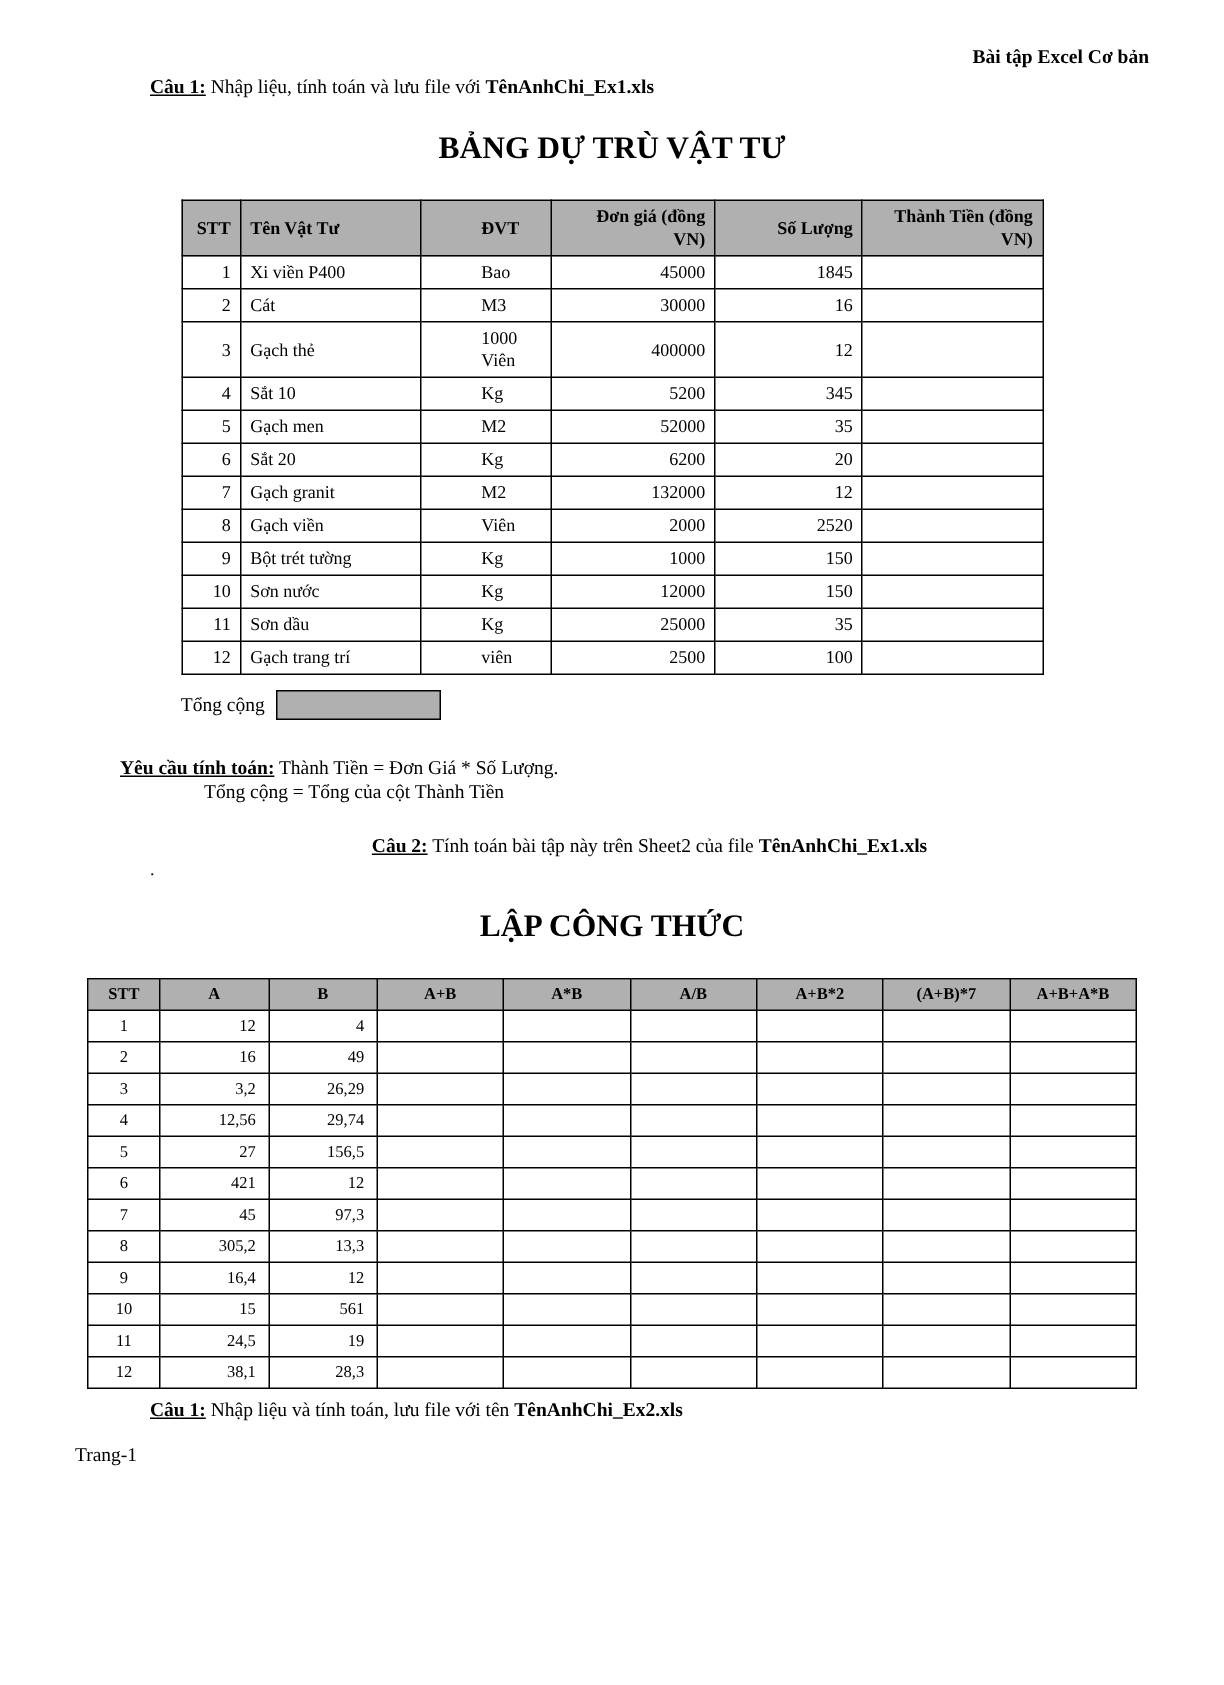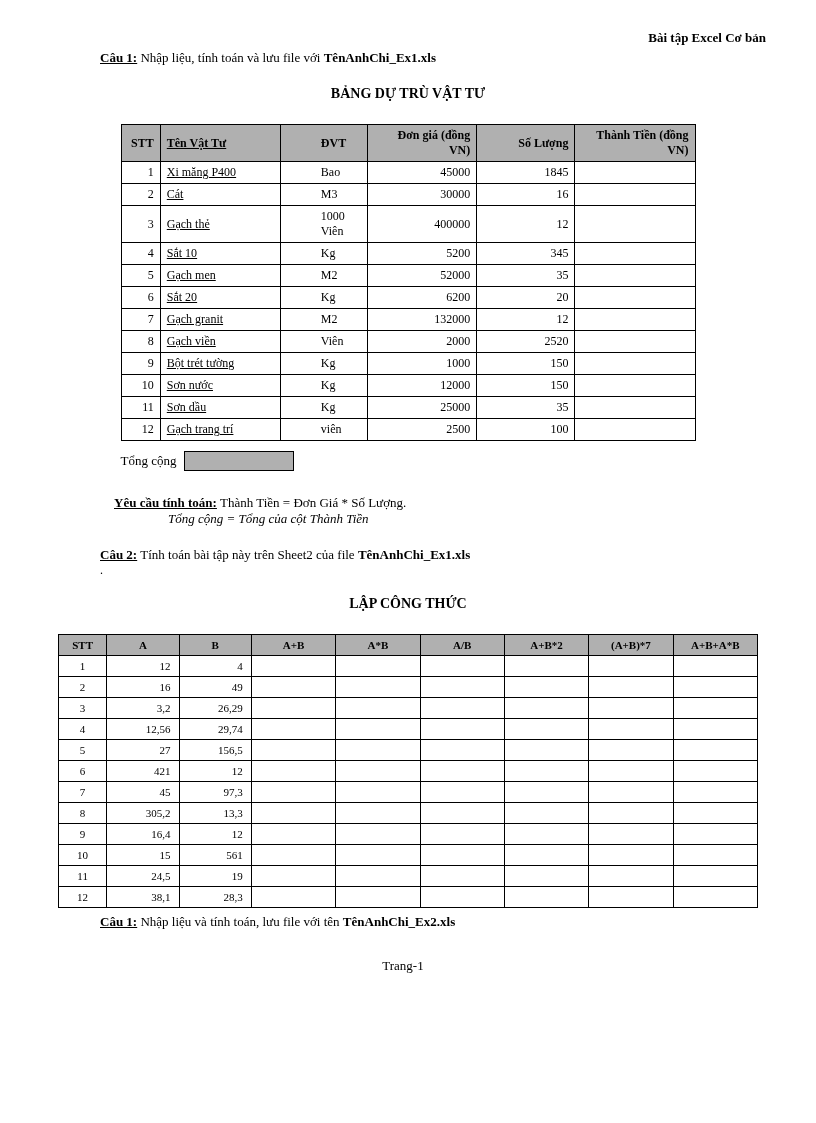--- a/index.html
+++ b/index.html
@@ -16,21 +16,21 @@
       font-weight: bold;
       margin-bottom: 4px;
     }
     .instruction {
       margin-bottom: 20px;
     }
     .underline { text-decoration: underline; }
     .bold { font-weight: bold; }
     .main-title {
       text-align: center;
-      font-size: 14px;
+      font-size: 21px;
       font-weight: bold;
       margin: 18px 0 22px 0;
     }
     table {
       border-collapse: collapse;
       margin: 0 auto;
     }
     .table1 { width: 575px; }
     .table2 { width: 700px; }
     th, td {
@@ -38,21 +38,21 @@
       padding: 3px 6px;
       height: 21px;
       font-size: 12px;
     }
     th {
       background: #b0b0b0;
       font-weight: bold;
       text-align: center;
     }
     .col-stt { width: 36px; text-align: right; }
-    .col-name { width: 110px; text-align: left; text-decoration: underline; }
+    .col-name { width: 110px; text-align: left; }
     .col-dvt { width: 80px; text-align: left; padding-left: 40px; }
     .col-dongia { width: 100px; text-align: right; }
     .col-soluong { width: 90px; text-align: right; }
     .col-thanhtien { width: 110px; text-align: right; }
     .total-row {
       display: flex;
       justify-content: flex-start;
       align-items: center;
       width: 575px;
       margin: 10px auto 0;
@@ -60,45 +60,45 @@
     }
     .total-box {
       display: inline-block;
       width: 110px;
       height: 20px;
       background: #b0b0b0;
       border: 1px solid #000;
     }
     .calc-req {
       margin-top: 24px;
-      margin-left: 64px;
+      margin-left: 30px;
     }
     .calc-req2 {
-      margin-left: 118px;
-      font-style: italic;
+      margin-left: 86px;
     }
     .cau2 {
       margin-top: 20px;
       margin-left: 50px;
+      text-align: center;
     }
     .table2 th, .table2 td {
       font-size: 11px;
     }
     .t2-stt { width: 40px; text-align: center; }
     .t2-num { text-align: right; padding-right: 8px; }
     .t2-a { width: 60px; }
     .t2-b { width: 60px; }
     .t2-calc { width: 70px; }
     .footer-cau {
       margin-top: 6px;
       margin-left: 50px;
     }
     .page-num {
-      text-align: center;
-      margin-top: 28px;
+      text-align: left;
+      margin-top: 14px;
       padding-right: 10px;
     }
   </style>
 </head>
 <body>
 
 <div class="header-title">Bài tập Excel Cơ bản</div>
 
 <div class="instruction" style="margin-left:50px;">
   <span class="bold underline">Câu 1:</span>
@@ -115,21 +115,21 @@
       <th class="col-name">Tên Vật Tư</th>
       <th class="col-dvt">ĐVT</th>
       <th class="col-dongia">Đơn giá (đồng VN)</th>
       <th class="col-soluong">Số Lượng</th>
       <th class="col-thanhtien">Thành Tiền (đồng VN)</th>
     </tr>
   </thead>
   <tbody id="table1-body">
       <tr>
         <td class="col-stt">1</td>
-        <td class="col-name">Xi măng P400</td>
+        <td class="col-name">Xi viền P400</td>
         <td class="col-dvt">Bao</td>
         <td class="col-dongia">45000</td>
         <td class="col-soluong">1845</td>
         <td class="col-thanhtien"></td>
       </tr>
       <tr>
         <td class="col-stt">2</td>
         <td class="col-name">Cát</td>
         <td class="col-dvt">M3</td>
         <td class="col-dongia">30000</td>

